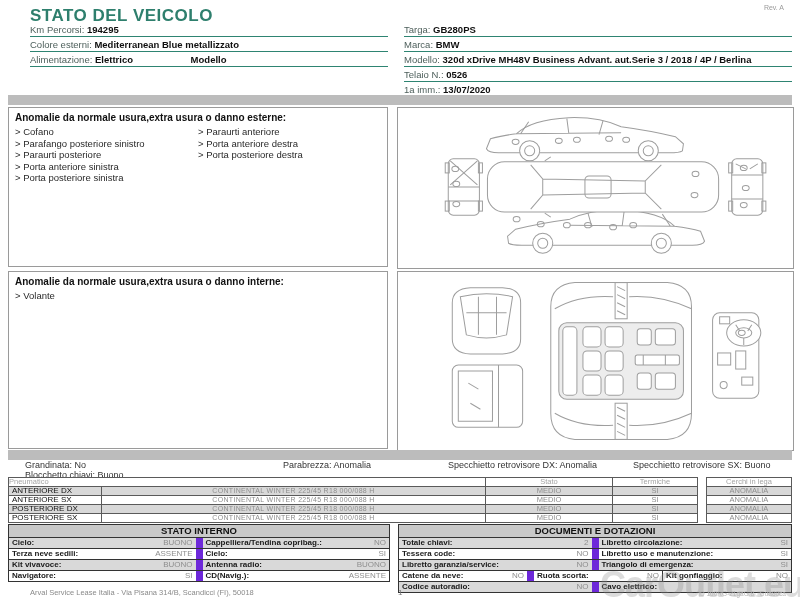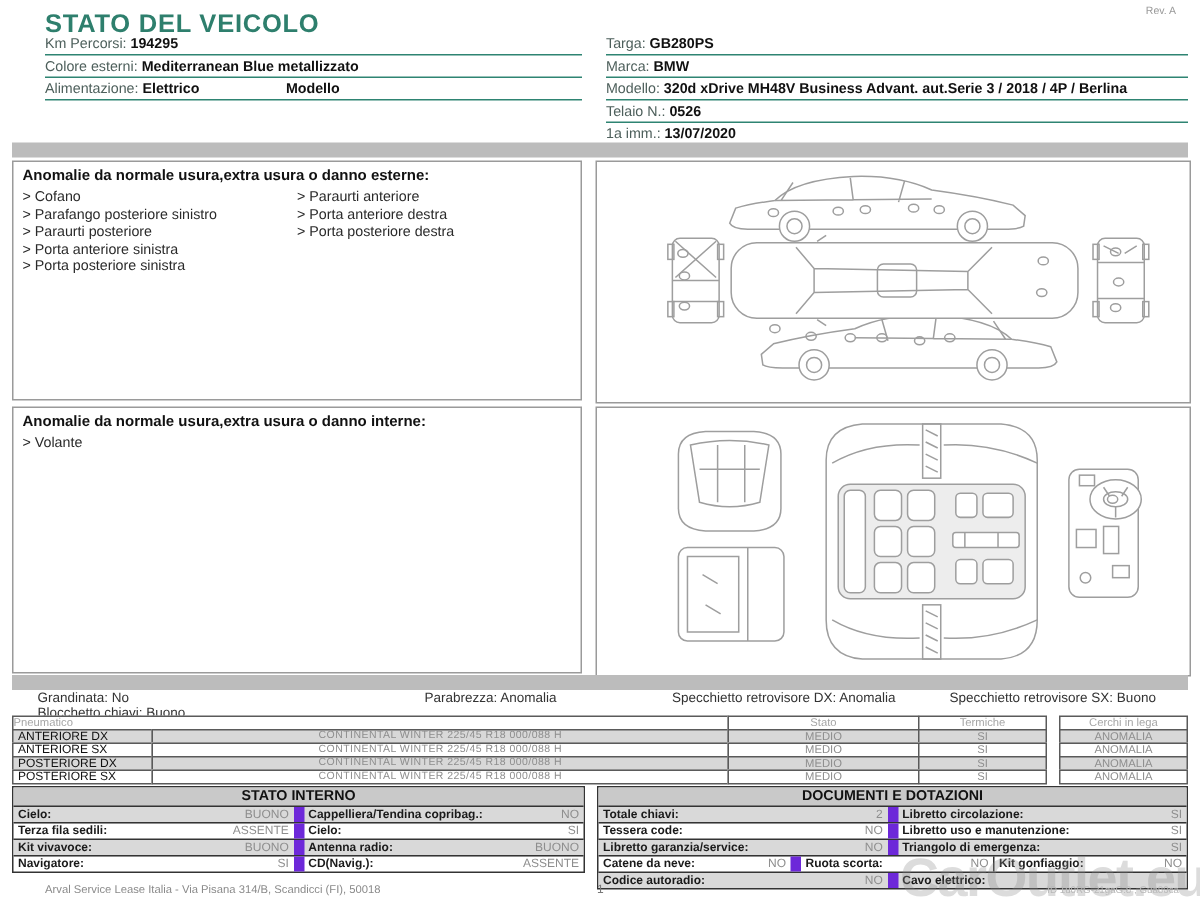--- a/index.html
+++ b/index.html
@@ -340,21 +340,21 @@
         <span class="b-label">Cielo:</span>
         <span class="b-value">BUONO</span>
       </div>
     <div class="b-half">
         <span class="b-label">Cappelliera/Tendina copribag.:</span>
         <span class="b-value">NO</span>
       </div>
   </div>
   <div class="b-row">
     <div class="b-half first">
-        <span class="b-label">Terza fila sedili:</span>
+        <span class="b-label">Terza neve sedili:</span>
         <span class="b-value">ASSENTE</span>
       </div>
     <div class="b-half">
         <span class="b-label">Cielo:</span>
         <span class="b-value">SI</span>
       </div>
   </div>
   <div class="b-row shade">
     <div class="b-half first">
         <span class="b-label">Kit vivavoce:</span>

